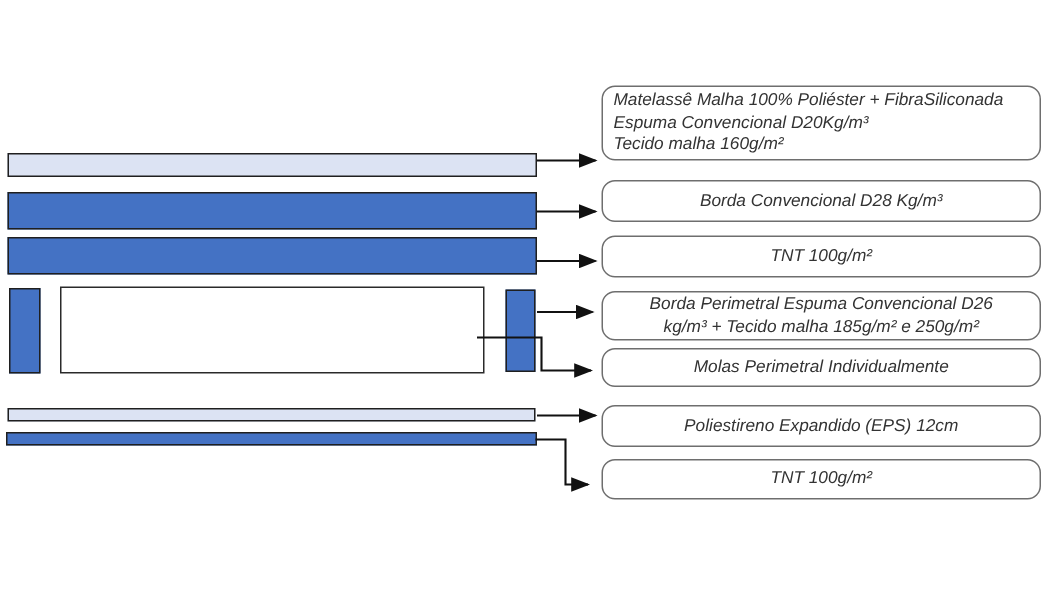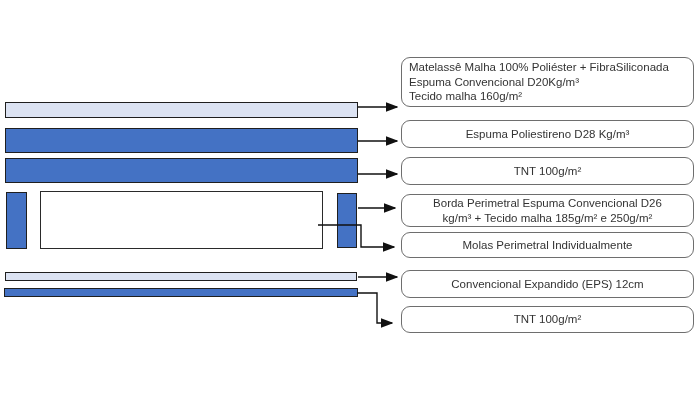--- a/index.html
+++ b/index.html
@@ -2,20 +2,21 @@
 <html style="--background: #ffffff; --layer-blue: #4472c4; --layer-light: #dce3f3; --layer-border: #1f1f1f; --box-border: #6e6e6e; --box-text: #333333; --arrow: #111111;"><head>
 <meta charset="utf-8">
 <style>
   html,body{margin:0;padding:0;background:#fff;}
   .canvas{
     position:relative;
     width:697px;height:407px;
     background:var(--background,#ffffff);
     font-family:"Liberation Sans",sans-serif;
     overflow:hidden;
+    font-style:italic;
   }
   .bar{
     position:absolute;
     box-sizing:border-box;
     border:1.4px solid var(--layer-border,#1f1f1f);
   }
   .bar.light{background:var(--layer-light,#dce3f3);}
   .bar.blue{background:var(--layer-blue,#4472c4);}
   .bar.core{background:#ffffff;border:1.2px solid #2a2a2a;}
   .arrow-layer{
@@ -68,32 +69,32 @@
     <path d="M358 277 L397 277" stroke="#111111" stroke-width="1.4" fill="none" marker-end="url(#ah)"></path>
     <path d="M357 293 L377 293 L377 323 L392 323" stroke="#111111" stroke-width="1.4" fill="none" marker-end="url(#ah)"></path>
   </svg>
 
   <div class="lbox left-align" style="top:57px;height:50px;">
     <span>Matelassê Malha 100% Poliéster + FibraSiliconada
 Espuma Convencional D20Kg/m³
 Tecido malha 160g/m²</span>
   </div>
   <div class="lbox" style="top:120px;height:28px;">
-    <span>Espuma Poliestireno D28 Kg/m³</span>
+    <span>Borda Convencional D28 Kg/m³</span>
   </div>
   <div class="lbox" style="top:157px;height:28px;">
     <span>TNT 100g/m²</span>
   </div>
   <div class="lbox" style="top:194px;height:33px;justify-content:center;">
     <span>Borda Perimetral Espuma Convencional D26
 kg/m³ + Tecido malha 185g/m² e 250g/m²</span>
   </div>
   <div class="lbox" style="top:232px;height:26px;">
     <span>Molas Perimetral Individualmente</span>
   </div>
   <div class="lbox" style="top:270px;height:28px;">
-    <span>Convencional Expandido (EPS) 12cm</span>
+    <span>Poliestireno Expandido (EPS) 12cm</span>
   </div>
   <div class="lbox" style="top:306px;height:27px;">
     <span>TNT 100g/m²</span>
   </div>
 
 </div>
 
 </body></html>

